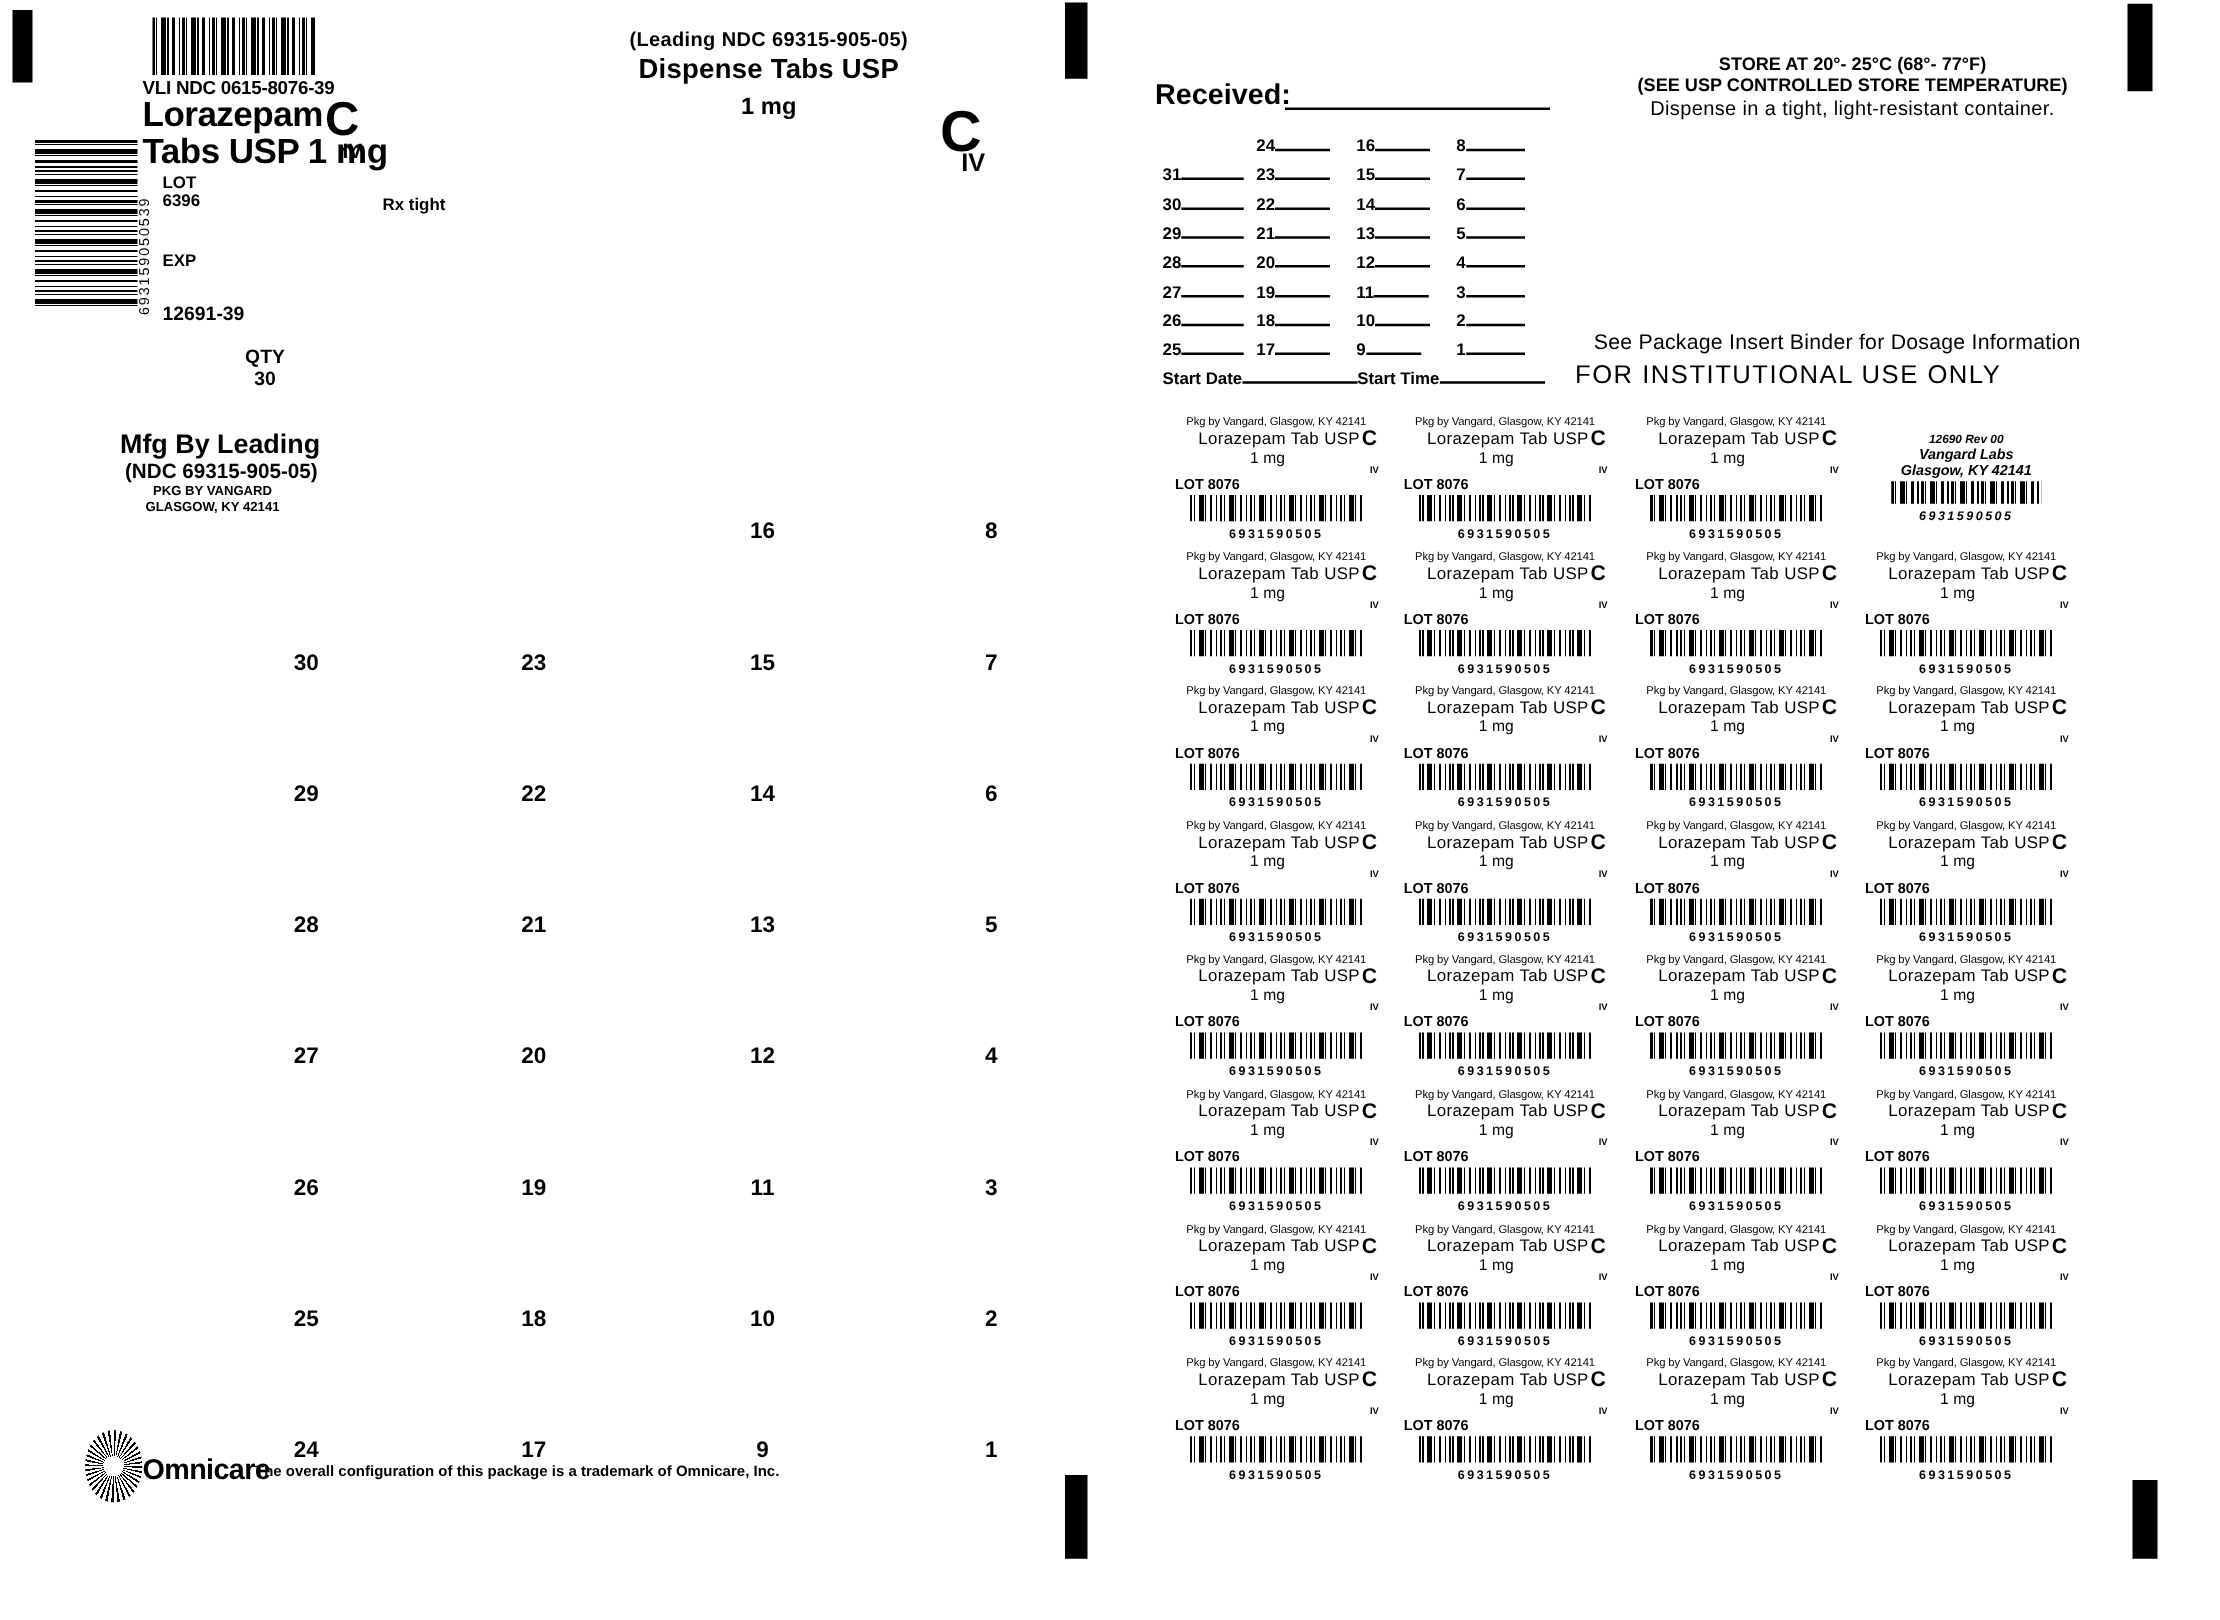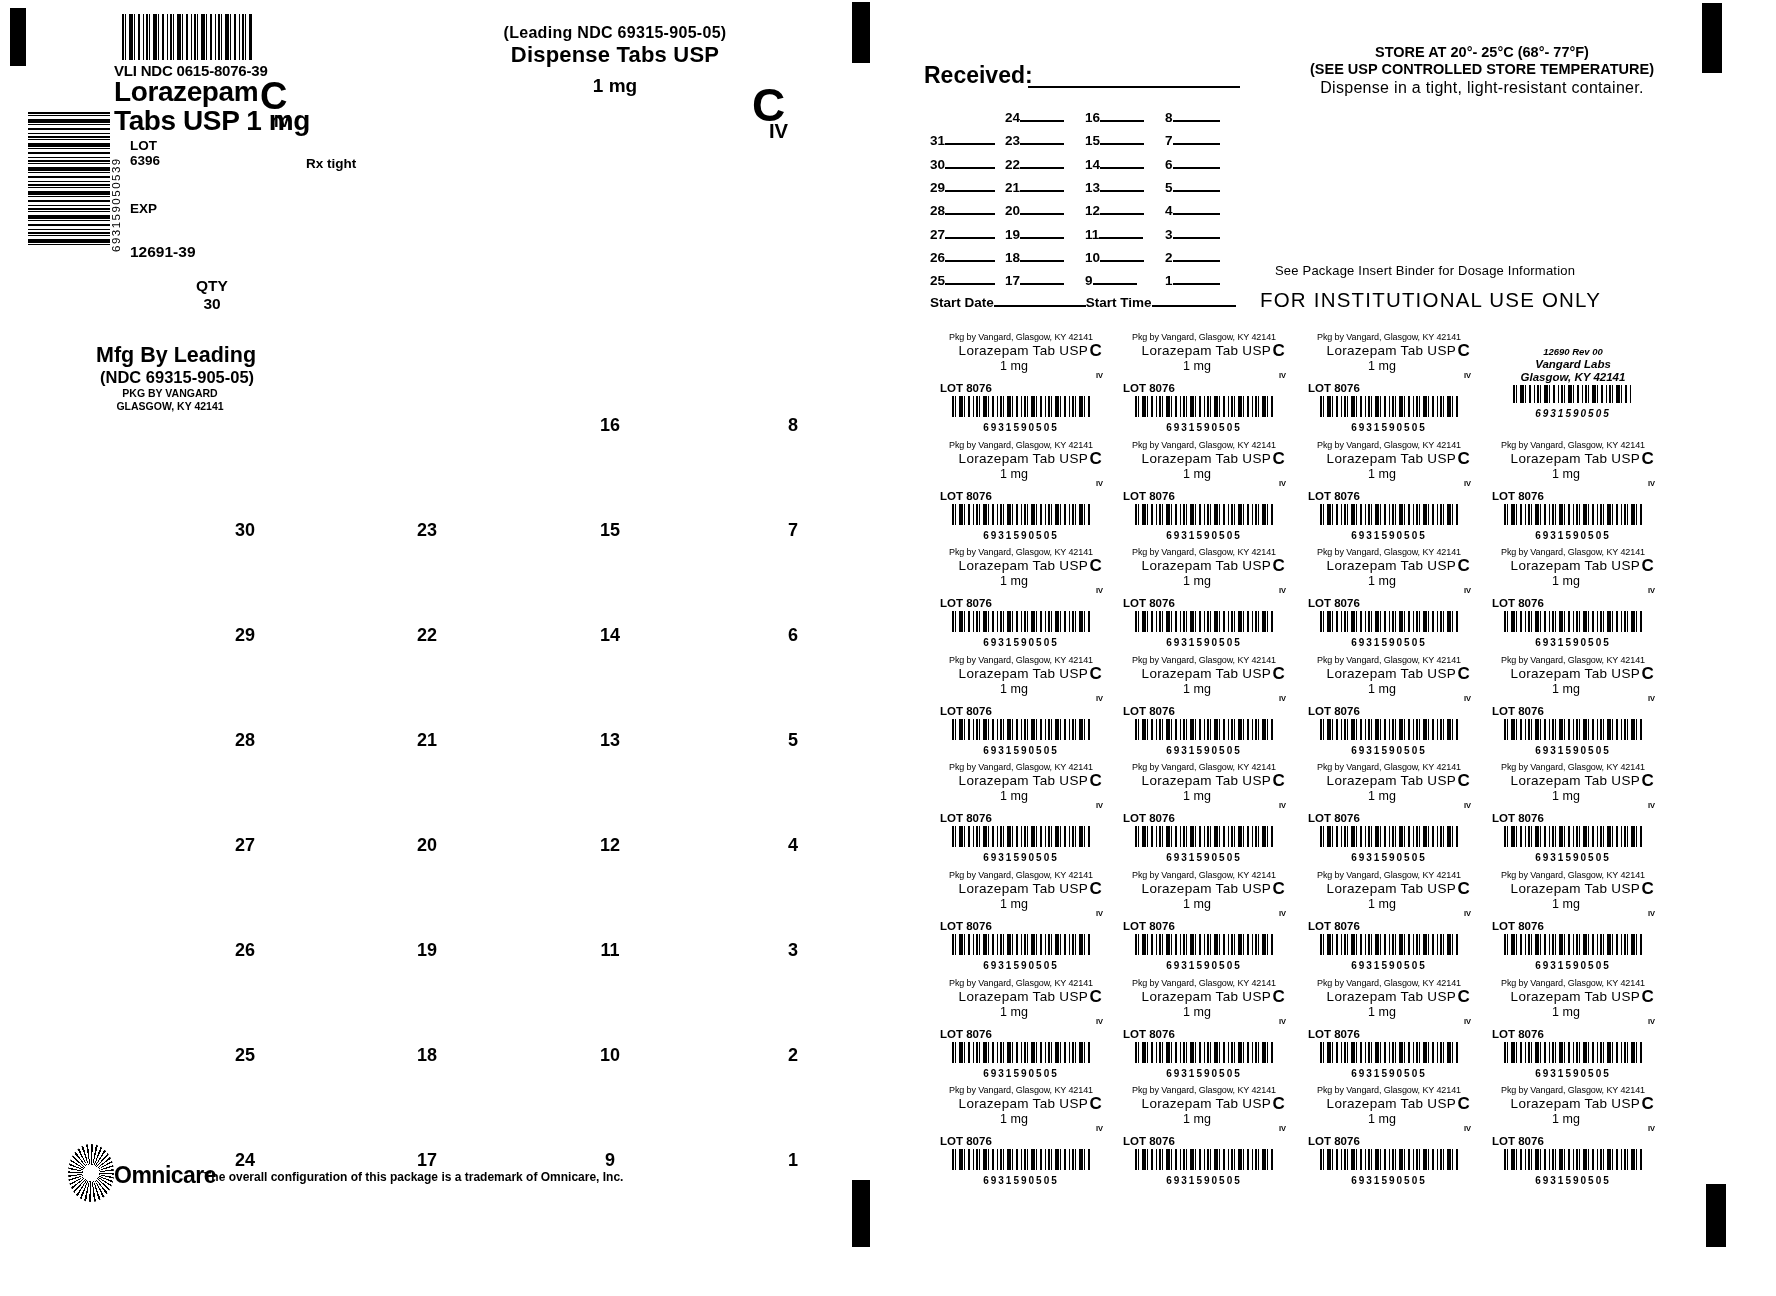--- a/index.html
+++ b/index.html
@@ -44,21 +44,21 @@
   .t-received{font-weight:bold;font-size:23px;}
   .rline{border-bottom:2.5px solid #000;}
   .fcell{position:absolute;white-space:nowrap;}
   .fnum{font-weight:bold;font-size:13.5px;display:inline-block;}
   .fline{display:inline-block;border-bottom:2px solid #000;height:11px;}
   .startrow{white-space:nowrap;font-weight:bold;font-size:13.5px;}
   .storage{text-align:center;}
   .storage .s1{font-weight:bold;font-size:14.5px;}
   .storage .s2{font-weight:bold;font-size:14.5px;}
   .storage .s3{font-weight:normal;font-size:16px;letter-spacing:0.3px;margin-top:2px;}
-  .t-insert{font-size:13px;letter-spacing:0.2px;}
+  .t-insert{font-size:17px;letter-spacing:0.2px;}
   .t-inst{font-size:20.5px;letter-spacing:1.2px;}
   
   .ucell{position:absolute;width:162px;}
   .u-pkg{font-size:9px;text-align:center;letter-spacing:-0.1px;}
   .u-drug{font-size:13.5px;text-align:right;letter-spacing:0.3px;position:relative;padding-right:14px;margin-top:1px;}
   .u-drug .civ-sm{position:absolute;right:0;top:-1px;}
   .u-mg{font-size:12.5px;text-align:center;padding-right:14px;}
   .u-lot{font-weight:bold;font-size:11.5px;margin-top:9px;}
   .u-bcwrap{margin-top:1px;text-align:center;}
   .u-bc{height:21px;width:138px;margin:0 auto;}

